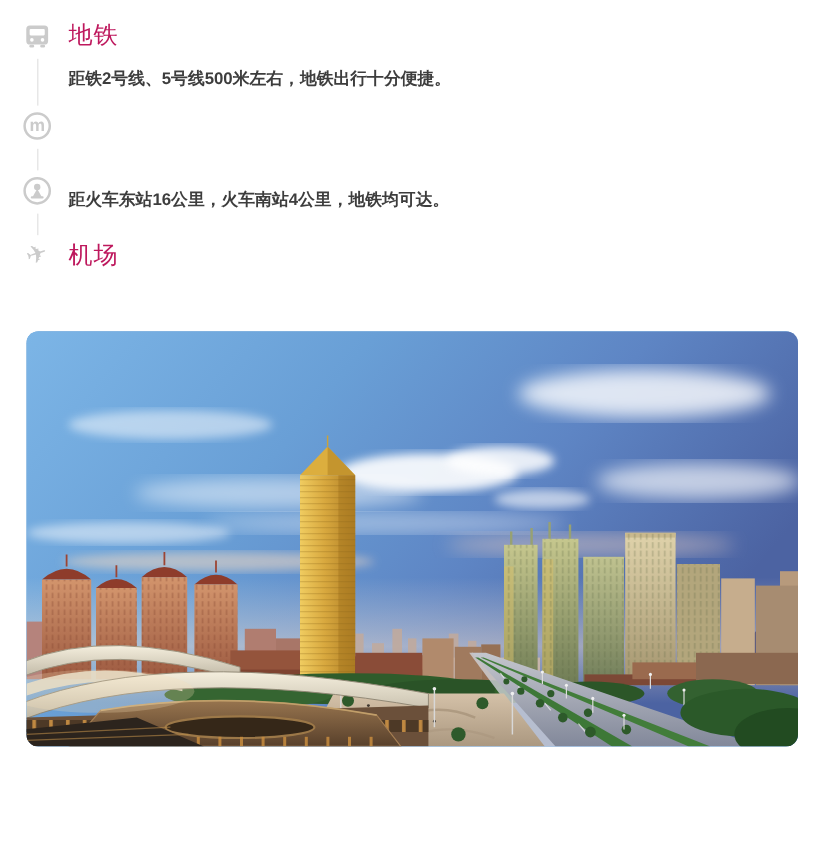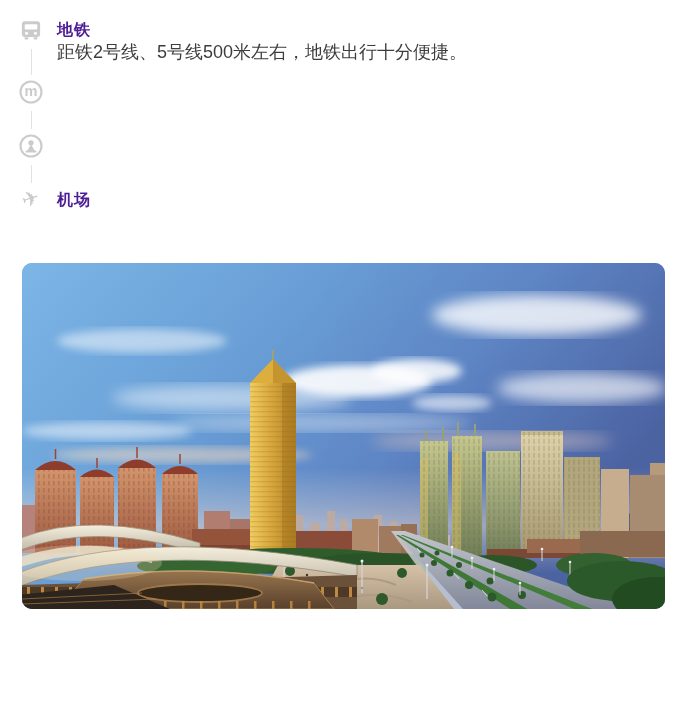--- a/index.html
+++ b/index.html
@@ -4,22 +4,22 @@
 <style>
   * { margin:0; padding:0; box-sizing:border-box; }
   html,body { width:687px; height:718px; background:#ffffff; overflow:hidden;
               font-family:"Liberation Sans", sans-serif; }
   .transport-list { padding:16px 0 0 13px; }
   .section { display:flex; }
   .icon-col { width:36px; display:flex; flex-direction:column; align-items:center; flex-shrink:0; }
   .icon { width:28px; height:28px; display:block; }
   .connector { flex:1; width:0; border-left:1px solid #e1e1e1; margin:5px 0 3px 0; min-height:18px; }
   .content-col { flex:1; padding-left:8px; }
-  .section-title { font-size:16px; font-weight:bold; color:#4c1d95; line-height:28px; letter-spacing:1px; }
-  .section-desc { font-size:18px; color:#3d3d3d; margin-bottom:17px; line-height:17px; }
+  .section-title { font-size:20px; font-weight:normal; color:#be185d; line-height:28px; letter-spacing:1px; }
+  .section-desc { font-size:14px; color:#3d3d3d; margin-top:13px; margin-bottom:17px; line-height:17px;font-weight:bold; }
   .photo-wrap { width:643px; height:346px; margin:49px 0 0 22px; border-radius:10px;
                 overflow:hidden; position:relative; background:#6aa3d9; }
   .photo-wrap svg { display:block; }
 </style>
 </head>
 <body>
 
 <div class="transport-list">
 
   <div class="section">
@@ -56,20 +56,21 @@
     <div class="icon-col">
       <svg class="icon" viewBox="0 0 24 24">
         <circle cx="12" cy="12" r="9" fill="none" stroke="#cbcbcb" stroke-width="1.8"></circle>
         <circle cx="12" cy="9.3" r="2.3" fill="#cbcbcb"></circle>
         <polygon points="12,10.5 8.6,16.6 15.4,16.6" fill="#cbcbcb"></polygon>
         <rect x="7.4" y="15.9" width="9.2" height="1.6" rx="0.8" fill="#cbcbcb"></rect>
       </svg>
       <div class="connector"></div>
     </div>
     <div class="content-col">
+      <div class="section-desc">距火车东站16公里，火车南站4公里，地铁均可达。</div>
     </div>
   </div>
 
   <div class="section">
     <div class="icon-col">
       <svg class="icon" viewBox="0 0 24 24">
         <text x="12" y="17" font-size="18" text-anchor="middle" fill="#cbcbcb" transform="rotate(-18 12 12)" font-family="DejaVu Sans, sans-serif">✈</text>
       </svg>
     </div>
     <div class="content-col">

